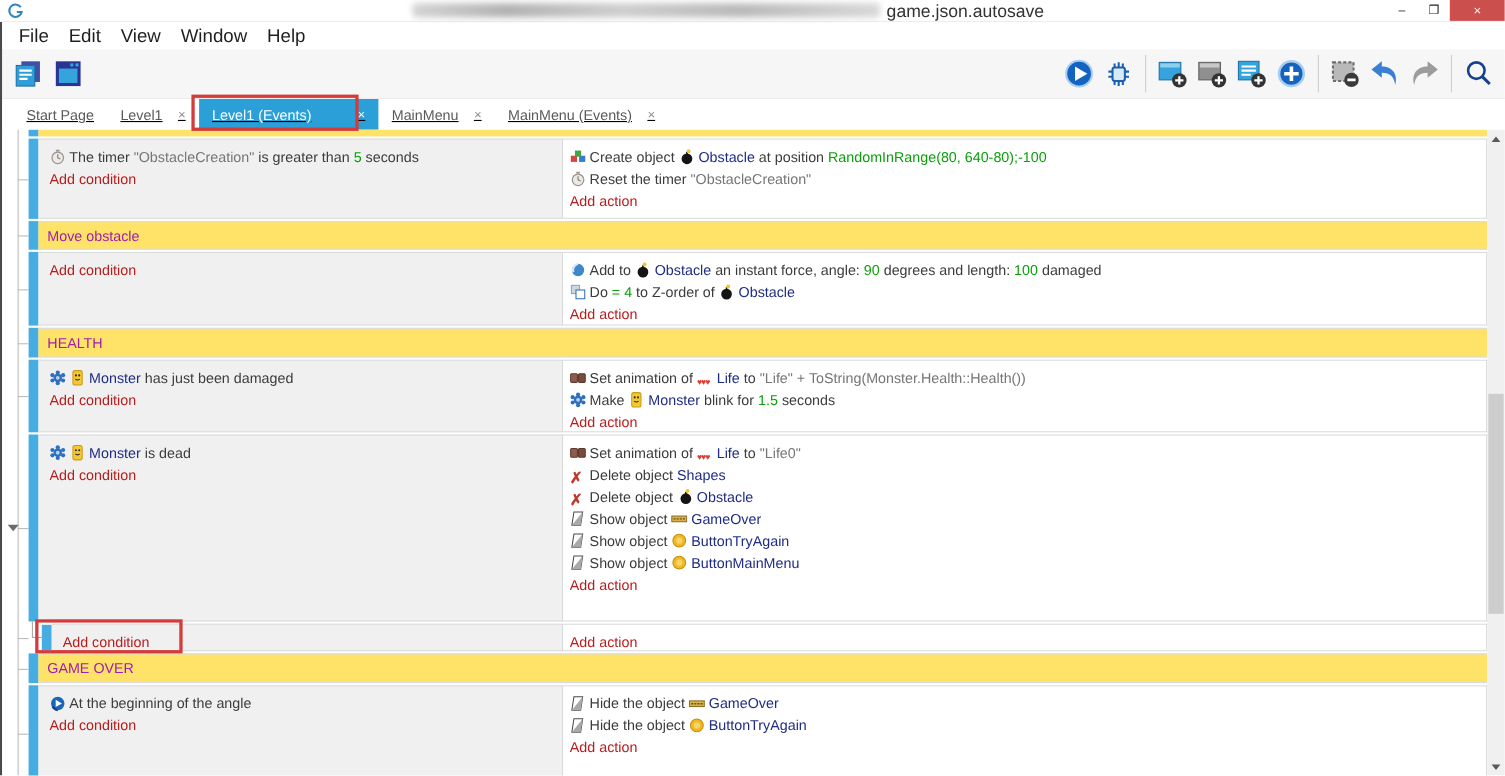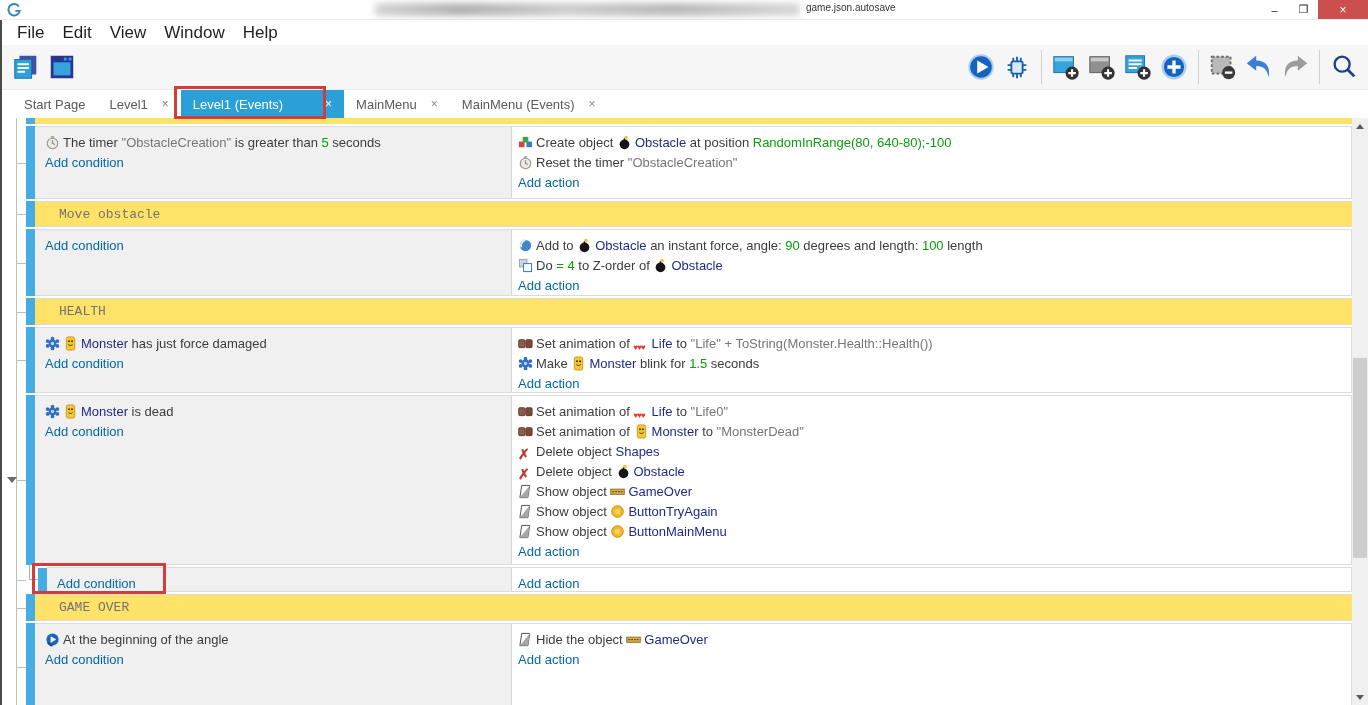--- a/index.html
+++ b/index.html
@@ -6,64 +6,64 @@
   html,body { width:1368px; height:705px; overflow:hidden; background:#fff;
     font-family:"Liberation Sans", sans-serif; }
   #app { position:relative; width:1368px; height:705px; background:#fff; }
 
   
   .titlebar { position:relative; height:20px; background:#fff; border-bottom:1px solid #ededed; }
   .logo { position:absolute; left:7px; top:3px; width:14px; height:14px; }
   .blur-blob { position:absolute; left:375px; top:3px; width:425px; height:13px;
     background:linear-gradient(90deg,#c9c9c9,#9f9f9f 20%,#c2c2c2 45%,#a8a8a8 70%,#cfcfcf);
     filter:blur(3px); border-radius:3px; opacity:.8; }
-  .title-text { position:absolute; left:806px; top:2px; font-size:10px; color:#333; white-space:nowrap; }
+  .title-text { position:absolute; left:806px; top:2px; font-size:16px; color:#333; white-space:nowrap; }
   .win-controls { position:absolute; right:0; top:0; height:19px; display:flex; }
   .win-btn { width:29px; height:19px; display:flex; align-items:center; justify-content:center;
     font-size:11px; color:#222; }
   .win-btn.close { width:50px; background:#cb4f4c; color:#fff; font-size:12px; }
 
   
   .chrome { border-left:2px solid #4a4a4a; }
   .menubar { height:25px; background:#fff; display:flex; align-items:center; padding-left:6px; }
   .menu-item { font-size:17px; color:#1f1f1f; padding:3px 9px; }
 
   .toolbar { height:45px; background:#f6f6f6; display:flex; align-items:center;
     padding:0 6px; border-bottom:1px solid #ededed; }
   .tool-btn { width:36px; height:36px; display:flex; align-items:center; justify-content:center; }
   .tool-btn svg { width:30px; height:30px; }
   .tool-sep { width:1px; height:34px; background:#cfcfcf; margin:0 6px; }
   .tool-spacer { flex:1; }
 
-  .tabbar { height:28px; background:#fff; display:flex; align-items:stretch; padding-left:10px; }
+  .tabbar { height:28px; background:#fff; display:flex; align-items:stretch; padding-left:10px;text-decoration:underline; }
   .tab { display:flex; align-items:center; padding:0 12px; font-size:13px; color:#5a5a5a;
     white-space:nowrap; }
   .tab .close-x { margin-left:14px; font-size:12px; color:#8a8a8a; }
   .tab.active { background:#2b9fd8; color:#fff;gap:28px; }
   .tab.active .close-x { color:#fff; }
 
   
   .sheet { position:relative; height:587px; background:#fff; padding-left:24px; padding-right:16px; }
   .tree-line { position:absolute; left:14px; top:0; bottom:0; width:1px; background:#bdbdbd; }
 
   .row { position:relative; display:flex; margin-bottom:2px; }
   .row::before { content:''; position:absolute; left:-10px; top:50%; width:10px; height:1px; background:#bdbdbd; }
   .row.partial::before { display:none; }
 
   .bar { width:9px; background:#45ade2; flex:none; }
   .cell { border-top:1px solid #dcdcdc; border-bottom:1px solid #dcdcdc; }
   .cond { width:477px; flex:none; background:#f0f0f0; border-right:1px solid #d7d7d7; padding:6px 6px 0 10px; }
   .acts { flex:1; background:#fff; border-right:1px solid #dcdcdc; padding:6px 6px 0 6px; }
   .comment-block { flex:1; background:#ffe268; border-top:1px solid #dcdcdc; border-bottom:1px solid #dcdcdc;
-    display:flex; align-items:center; padding-left:24px; font-size:13px; color:#737373;font-family:Liberation Mono, monospace; }
+    display:flex; align-items:center; padding-left:8px; font-size:13px; color:#a21caf; }
   .row.partial .comment-block { border:none; }
 
   .ev-line { height:20px; line-height:20px; font-size:13px; color:#3c3c3c; white-space:nowrap;
     overflow:hidden; }
-  .ev-line .ph { color:#0369a1; }
+  .ev-line .ph { color:#b91c1c; }
   .seg-o { color:#1f2c85; font-weight:normal; }
   .seg-g { color:#0b9f0b; }
   .seg-q { color:#767676; }
   .ic { display:inline-block; width:15px; height:15px; vertical-align:-3px; margin-right:3px; }
   .ic svg { width:15px; height:15px; }
   .life-hearts { color:#e23b30; font-size:8px; letter-spacing:-1px; vertical-align:1px; }
   .del-x { color:#bd3a2e; font-weight:bold; font-size:14px; }
 
   
   .sub-conn { width:12px; flex:none; position:relative; }
@@ -276,21 +276,21 @@
               <div class="ev-line"><span class="ph">Add condition</span></div>
             </div>
             <div class="cell acts">
               <div class="ev-line"><span class="ic"><svg viewBox="0 0 16 16">
                     <circle cx="8" cy="8" r="6" fill="#3f87c9"></circle>
                     <path d="M3.5 10 A6 6 0 0 1 8 2" stroke="#dceaf7" stroke-width="2.2" fill="none"></path>
                   </svg></span><span class="seg-t">Add to </span><span class="ic"><svg viewBox="0 0 16 16">
                     <circle cx="8" cy="10" r="5.2" fill="#141414"></circle>
                     <rect x="7.2" y="3.4" width="1.6" height="2.6" fill="#141414"></rect>
                     <circle cx="9.6" cy="2.6" r="1.9" fill="#f4c430"></circle>
-                  </svg></span><span class="seg-o">Obstacle</span><span class="seg-t"> an instant force, angle: </span><span class="seg-g">90</span><span class="seg-t"> degrees and length: </span><span class="seg-g">100</span><span class="seg-t"> length</span></div>
+                  </svg></span><span class="seg-o">Obstacle</span><span class="seg-t"> an instant force, angle: </span><span class="seg-g">90</span><span class="seg-t"> degrees and length: </span><span class="seg-g">100</span><span class="seg-t"> damaged</span></div>
               <div class="ev-line"><span class="ic"><svg viewBox="0 0 16 16">
                     <rect x="1.5" y="1.5" width="8" height="8" fill="#cdd6de" stroke="#8fa3b5"></rect>
                     <rect x="6" y="6" width="8.5" height="8.5" fill="#fff" stroke="#2f6fb2"></rect>
                   </svg></span><span class="seg-t">Do </span><span class="seg-g">= 4</span><span class="seg-t"> to Z-order of </span><span class="ic"><svg viewBox="0 0 16 16">
                     <circle cx="8" cy="10" r="5.2" fill="#141414"></circle>
                     <rect x="7.2" y="3.4" width="1.6" height="2.6" fill="#141414"></rect>
                     <circle cx="9.6" cy="2.6" r="1.9" fill="#f4c430"></circle>
                   </svg></span><span class="seg-o">Obstacle</span></div>
               <div class="ev-line"><span class="ph">Add action</span></div>
             </div>
@@ -311,21 +311,21 @@
                       <circle cx="2.8" cy="10.6" r="2"></circle>
                       <circle cx="2.8" cy="5.4" r="2"></circle>
                       <circle cx="8" cy="8" r="4.2"></circle>
                     </g>
                     <circle cx="8" cy="8" r="1.8" fill="#bcd6f2"></circle>
                   </svg></span><span class="ic"><svg viewBox="0 0 16 16">
                     <rect x="3.5" y="1" width="9" height="14" rx="2" fill="#f5c832" stroke="#c79b18"></rect>
                     <circle cx="6.4" cy="5.6" r="1" fill="#2b2b2b"></circle>
                     <circle cx="9.6" cy="5.6" r="1" fill="#2b2b2b"></circle>
                     <path d="M5.8 9.2c1.4 1.2 3 1.2 4.4 0" stroke="#2b2b2b" fill="none"></path>
-                  </svg></span><span class="seg-o">Monster</span><span class="seg-t"> has just force damaged</span></div>
+                  </svg></span><span class="seg-o">Monster</span><span class="seg-t"> has just been damaged</span></div>
               <div class="ev-line"><span class="ph">Add condition</span></div>
             </div>
             <div class="cell acts">
               <div class="ev-line"><span class="ic"><svg viewBox="0 0 16 16">
                     <rect x="0.8" y="4" width="6.6" height="8.4" rx="1" fill="#8d5c4a" stroke="#5e3a2c"></rect>
                     <rect x="8.4" y="4" width="6.6" height="8.4" rx="1" fill="#7a4a3a" stroke="#5e3a2c"></rect>
                   </svg></span><span class="seg-t">Set animation of </span><span class="ic"><span class="life-hearts">♥♥♥</span></span><span class="seg-o">Life</span><span class="seg-t"> to </span><span class="seg-q">"Life" + ToString(Monster.Health::Health())</span></div>
               <div class="ev-line"><span class="ic"><svg viewBox="0 0 16 16">
                     <g fill="#2f6fc0">
                       <circle cx="8" cy="2.8" r="2"></circle>
@@ -366,29 +366,20 @@
                     <circle cx="9.6" cy="5.6" r="1" fill="#2b2b2b"></circle>
                     <path d="M5.8 9.2c1.4 1.2 3 1.2 4.4 0" stroke="#2b2b2b" fill="none"></path>
                   </svg></span><span class="seg-o">Monster</span><span class="seg-t"> is dead</span></div>
               <div class="ev-line"><span class="ph">Add condition</span></div>
             </div>
             <div class="cell acts">
               <div class="ev-line"><span class="ic"><svg viewBox="0 0 16 16">
                     <rect x="0.8" y="4" width="6.6" height="8.4" rx="1" fill="#8d5c4a" stroke="#5e3a2c"></rect>
                     <rect x="8.4" y="4" width="6.6" height="8.4" rx="1" fill="#7a4a3a" stroke="#5e3a2c"></rect>
                   </svg></span><span class="seg-t">Set animation of </span><span class="ic"><span class="life-hearts">♥♥♥</span></span><span class="seg-o">Life</span><span class="seg-t"> to </span><span class="seg-q">"Life0"</span></div>
-              <div class="ev-line"><span class="ic"><svg viewBox="0 0 16 16">
-                    <rect x="0.8" y="4" width="6.6" height="8.4" rx="1" fill="#8d5c4a" stroke="#5e3a2c"></rect>
-                    <rect x="8.4" y="4" width="6.6" height="8.4" rx="1" fill="#7a4a3a" stroke="#5e3a2c"></rect>
-                  </svg></span><span class="seg-t">Set animation of </span><span class="ic"><svg viewBox="0 0 16 16">
-                    <rect x="3.5" y="1" width="9" height="14" rx="2" fill="#f5c832" stroke="#c79b18"></rect>
-                    <circle cx="6.4" cy="5.6" r="1" fill="#2b2b2b"></circle>
-                    <circle cx="9.6" cy="5.6" r="1" fill="#2b2b2b"></circle>
-                    <path d="M5.8 9.2c1.4 1.2 3 1.2 4.4 0" stroke="#2b2b2b" fill="none"></path>
-                  </svg></span><span class="seg-o">Monster</span><span class="seg-t"> to </span><span class="seg-q">"MonsterDead"</span></div>
               <div class="ev-line"><span class="ic"><span class="del-x">✗</span></span><span class="seg-t">Delete object </span><span class="seg-o">Shapes</span></div>
               <div class="ev-line"><span class="ic"><span class="del-x">✗</span></span><span class="seg-t">Delete object </span><span class="ic"><svg viewBox="0 0 16 16">
                     <circle cx="8" cy="10" r="5.2" fill="#141414"></circle>
                     <rect x="7.2" y="3.4" width="1.6" height="2.6" fill="#141414"></rect>
                     <circle cx="9.6" cy="2.6" r="1.9" fill="#f4c430"></circle>
                   </svg></span><span class="seg-o">Obstacle</span></div>
               <div class="ev-line"><span class="ic"><svg viewBox="0 0 16 16">
                     <polygon points="4,1.5 12.5,1.5 10.5,14.5 2,14.5" fill="#ffffff" stroke="#4a4a4a"></polygon>
                     <polygon points="12.5,1.5 10.5,14.5 2,14.5" fill="#a9a9a9"></polygon>
                   </svg></span><span class="seg-t">Show object </span><span class="ic"><svg viewBox="0 0 16 16">
@@ -439,20 +430,27 @@
               <div class="ev-line"><span class="ph">Add condition</span></div>
             </div>
             <div class="cell acts">
               <div class="ev-line"><span class="ic"><svg viewBox="0 0 16 16">
                     <polygon points="4,1.5 12.5,1.5 10.5,14.5 2,14.5" fill="#ffffff" stroke="#4a4a4a"></polygon>
                     <polygon points="12.5,1.5 10.5,14.5 2,14.5" fill="#a9a9a9"></polygon>
                   </svg></span><span class="seg-t">Hide the object </span><span class="ic"><svg viewBox="0 0 16 16">
                     <rect x="0.8" y="5.5" width="14.4" height="5.5" fill="#d9b24a" stroke="#8a6c23"></rect>
                     <path d="M2.5 8.2h11" stroke="#6b5318" stroke-width="1.4" stroke-dasharray="2 1"></path>
                   </svg></span><span class="seg-o">GameOver</span></div>
+              <div class="ev-line"><span class="ic"><svg viewBox="0 0 16 16">
+                    <polygon points="4,1.5 12.5,1.5 10.5,14.5 2,14.5" fill="#ffffff" stroke="#4a4a4a"></polygon>
+                    <polygon points="12.5,1.5 10.5,14.5 2,14.5" fill="#a9a9a9"></polygon>
+                  </svg></span><span class="seg-t">Hide the object </span><span class="ic"><svg viewBox="0 0 16 16">
+                    <circle cx="8" cy="8" r="6.2" fill="#f2b824" stroke="#c28f12"></circle>
+                    <circle cx="8" cy="8" r="3" fill="#f7d468"></circle>
+                  </svg></span><span class="seg-o">ButtonTryAgain</span></div>
               <div class="ev-line"><span class="ph">Add action</span></div>
             </div>
           </div>
         </div>
     </div>
   </div>
 
   <div class="annotation" id="tab-annotation"></div>
 
   <div class="vscroll">

